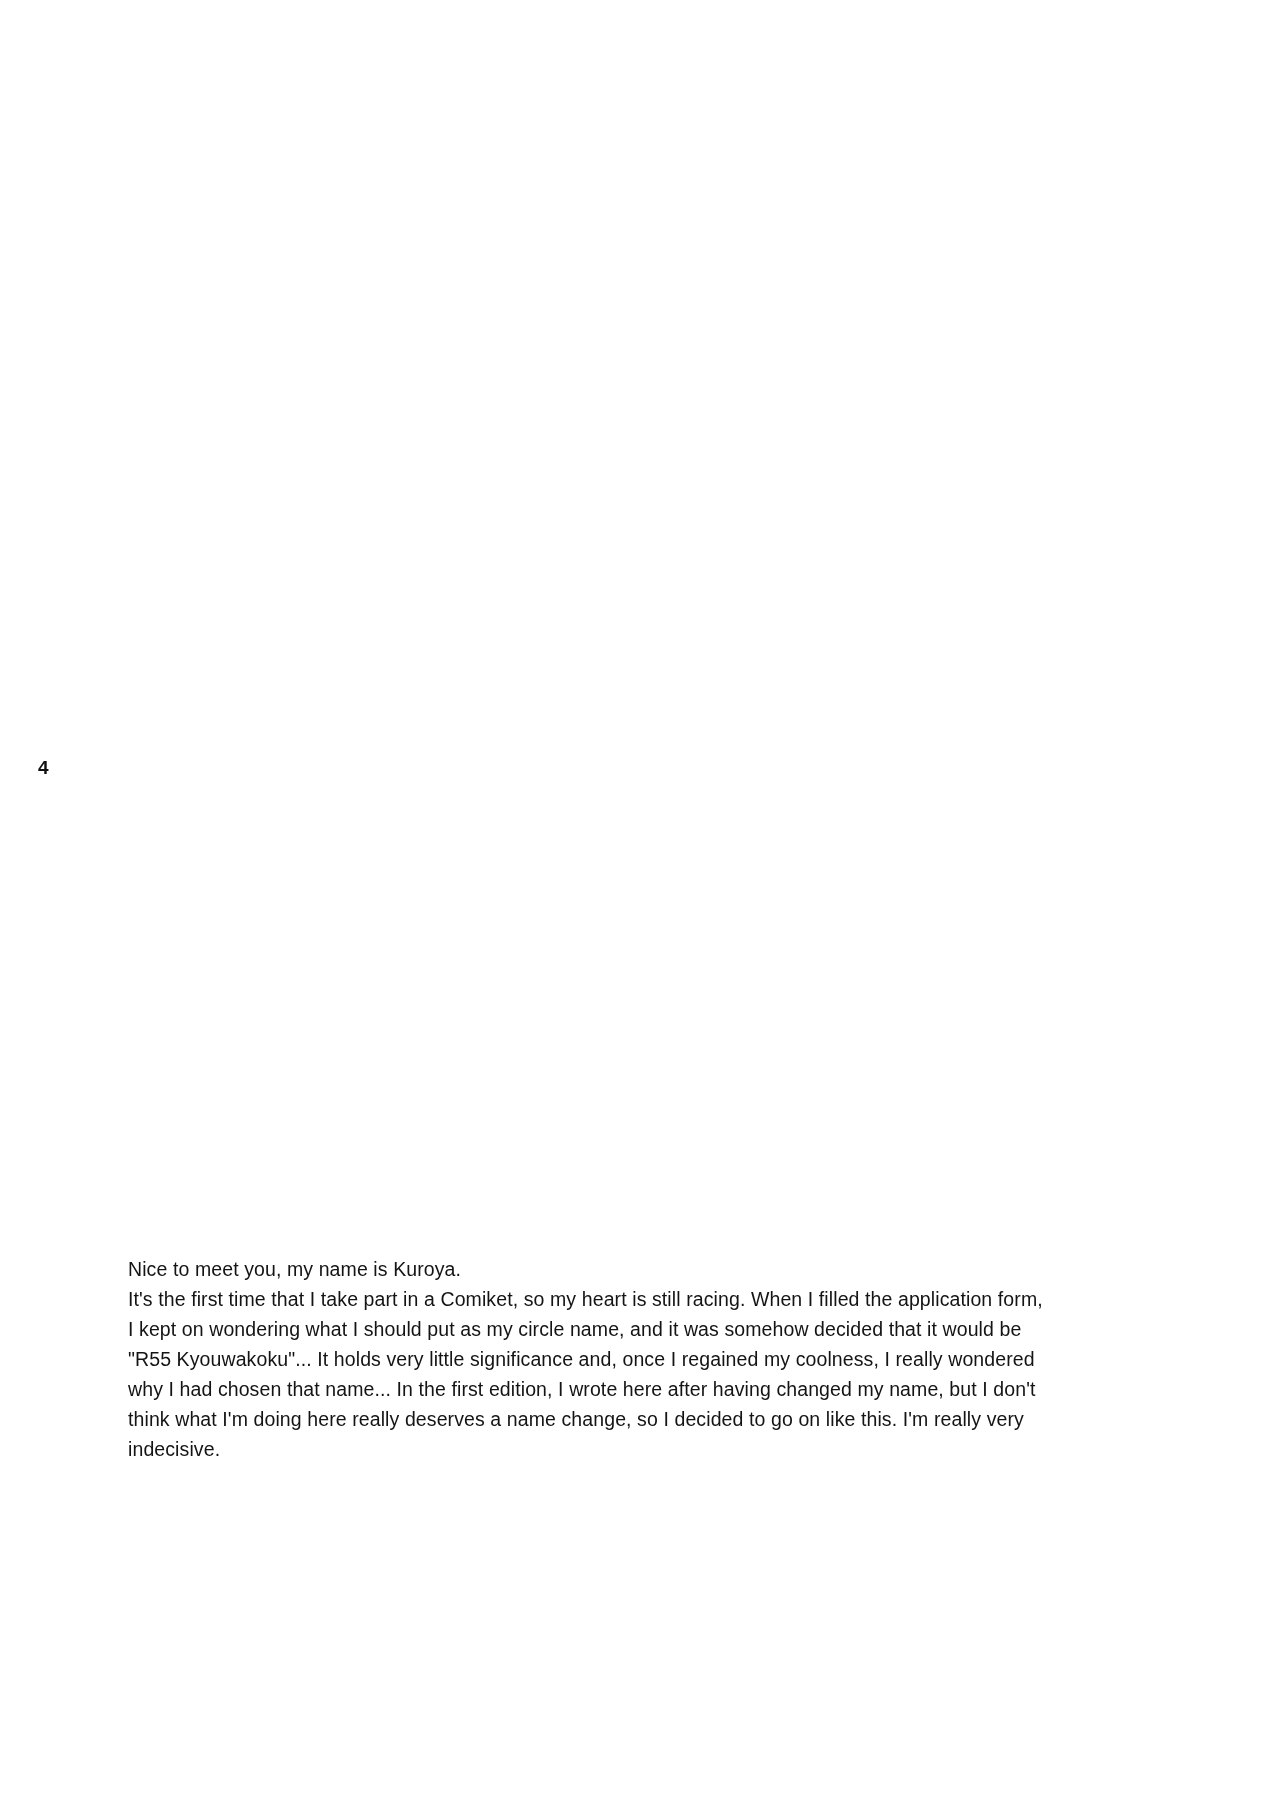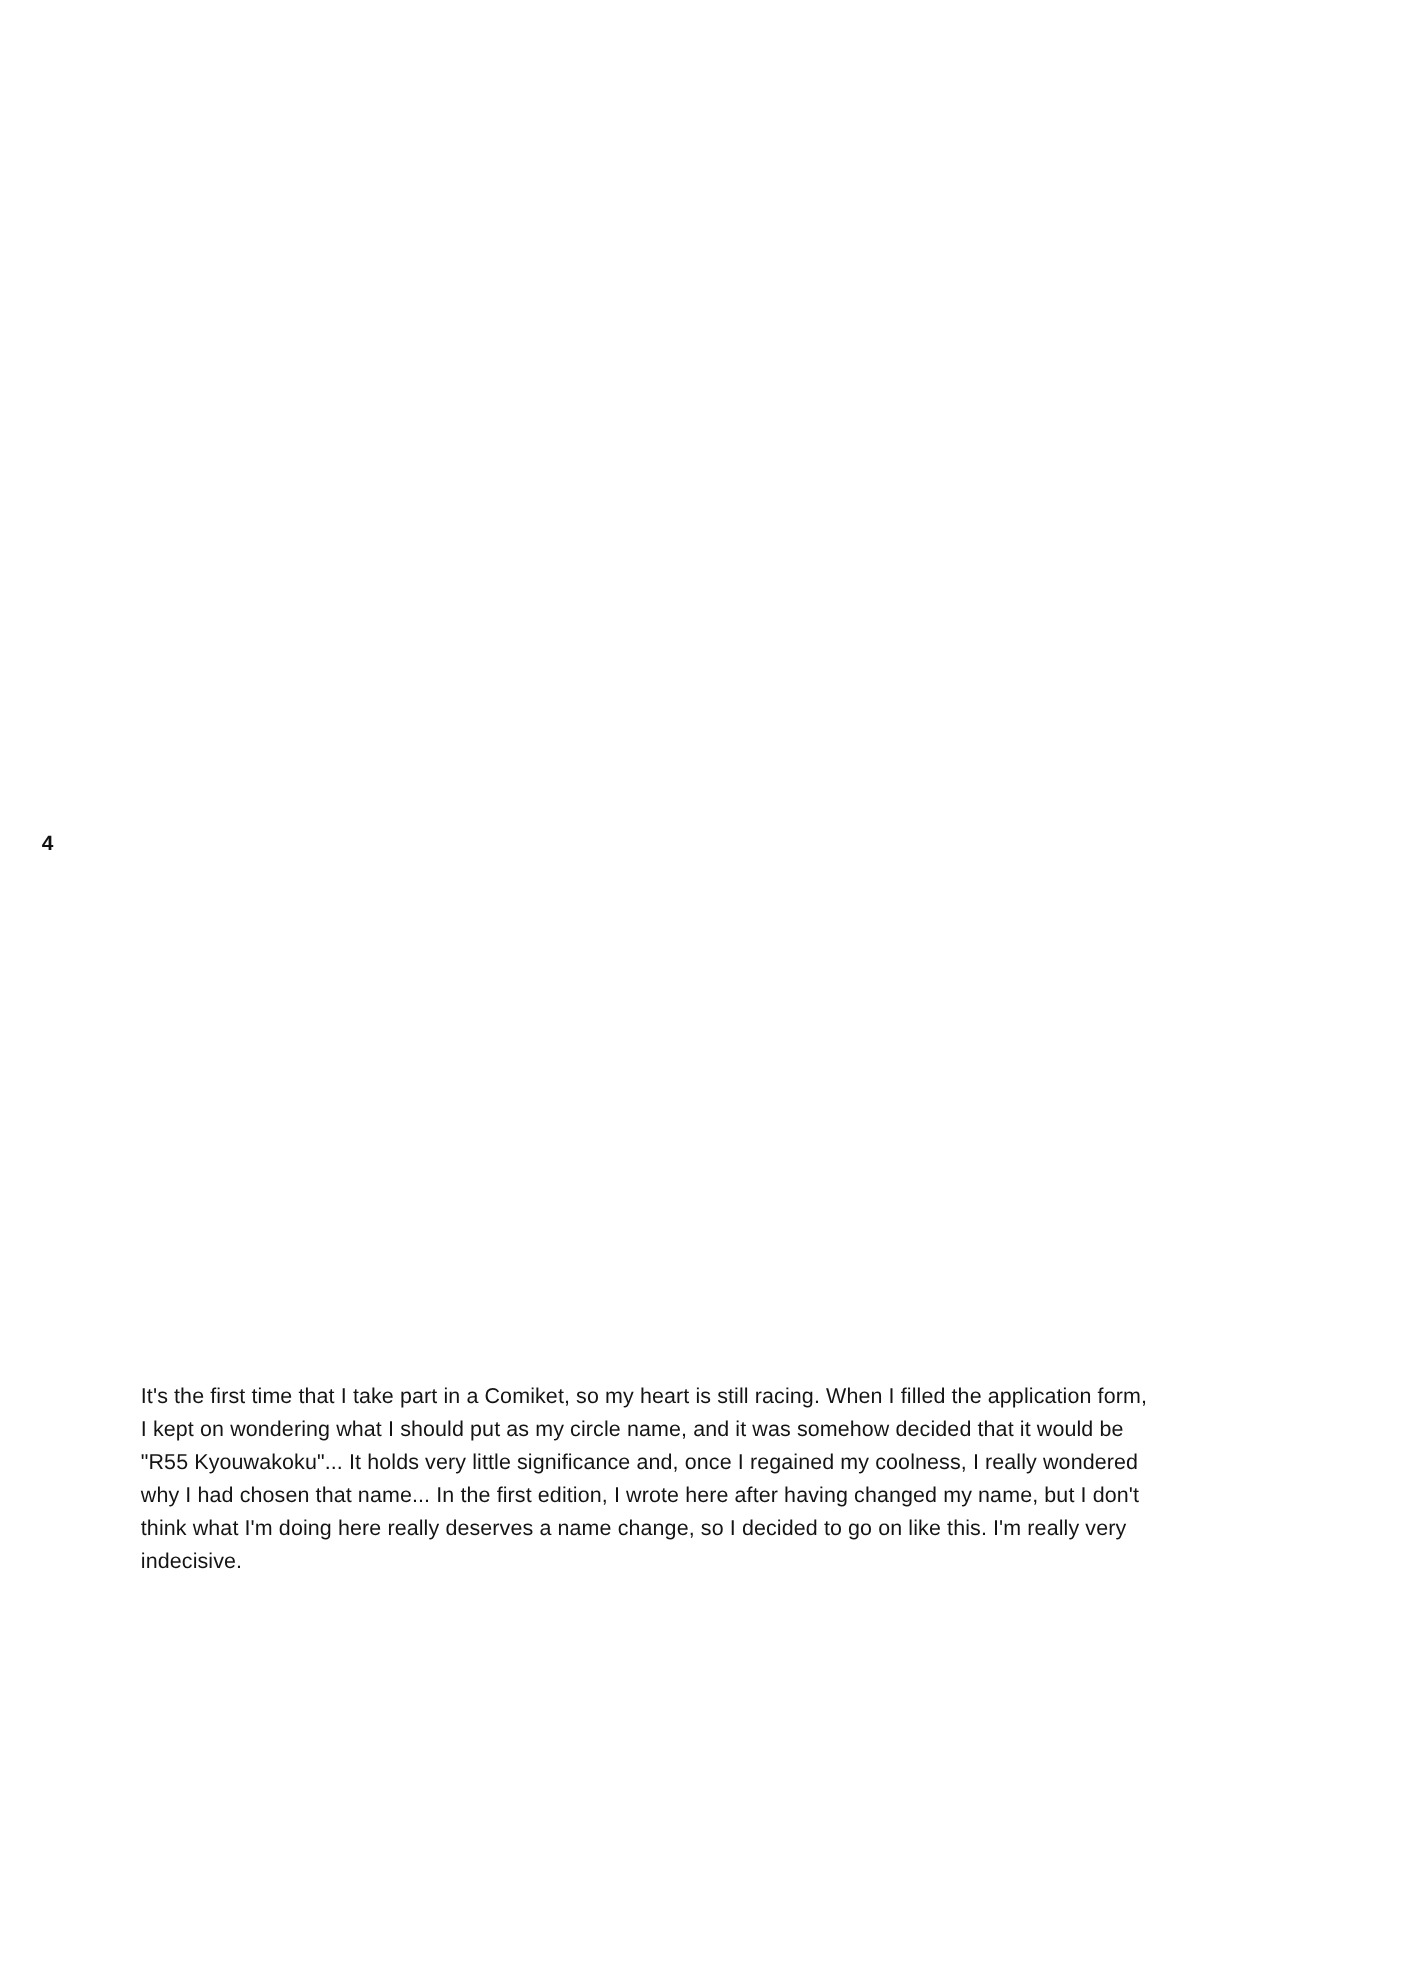--- a/index.html
+++ b/index.html
@@ -46,16 +46,17 @@
   }
 </style>
 </head>
 <body>
 
 <div class="page">
 
   <div class="page-number">4</div>
 
   <div class="afterword">
+    <p class="greeting">Nice to meet you, my name is Kuroya.</p>
     <p class="body">It's the first time that I take part in a Comiket, so my heart is still racing. When I filled the application form, I kept on wondering what I should put as my circle name, and it was somehow decided that it would be "R55 Kyouwakoku"... It holds very little significance and, once I regained my coolness, I really wondered why I had chosen that name... In the first edition, I wrote here after having changed my name, but I don't think what I'm doing here really deserves a name change, so I decided to go on like this. I'm really very indecisive.</p>
   </div>
 
 </div>
 
 </body></html>

